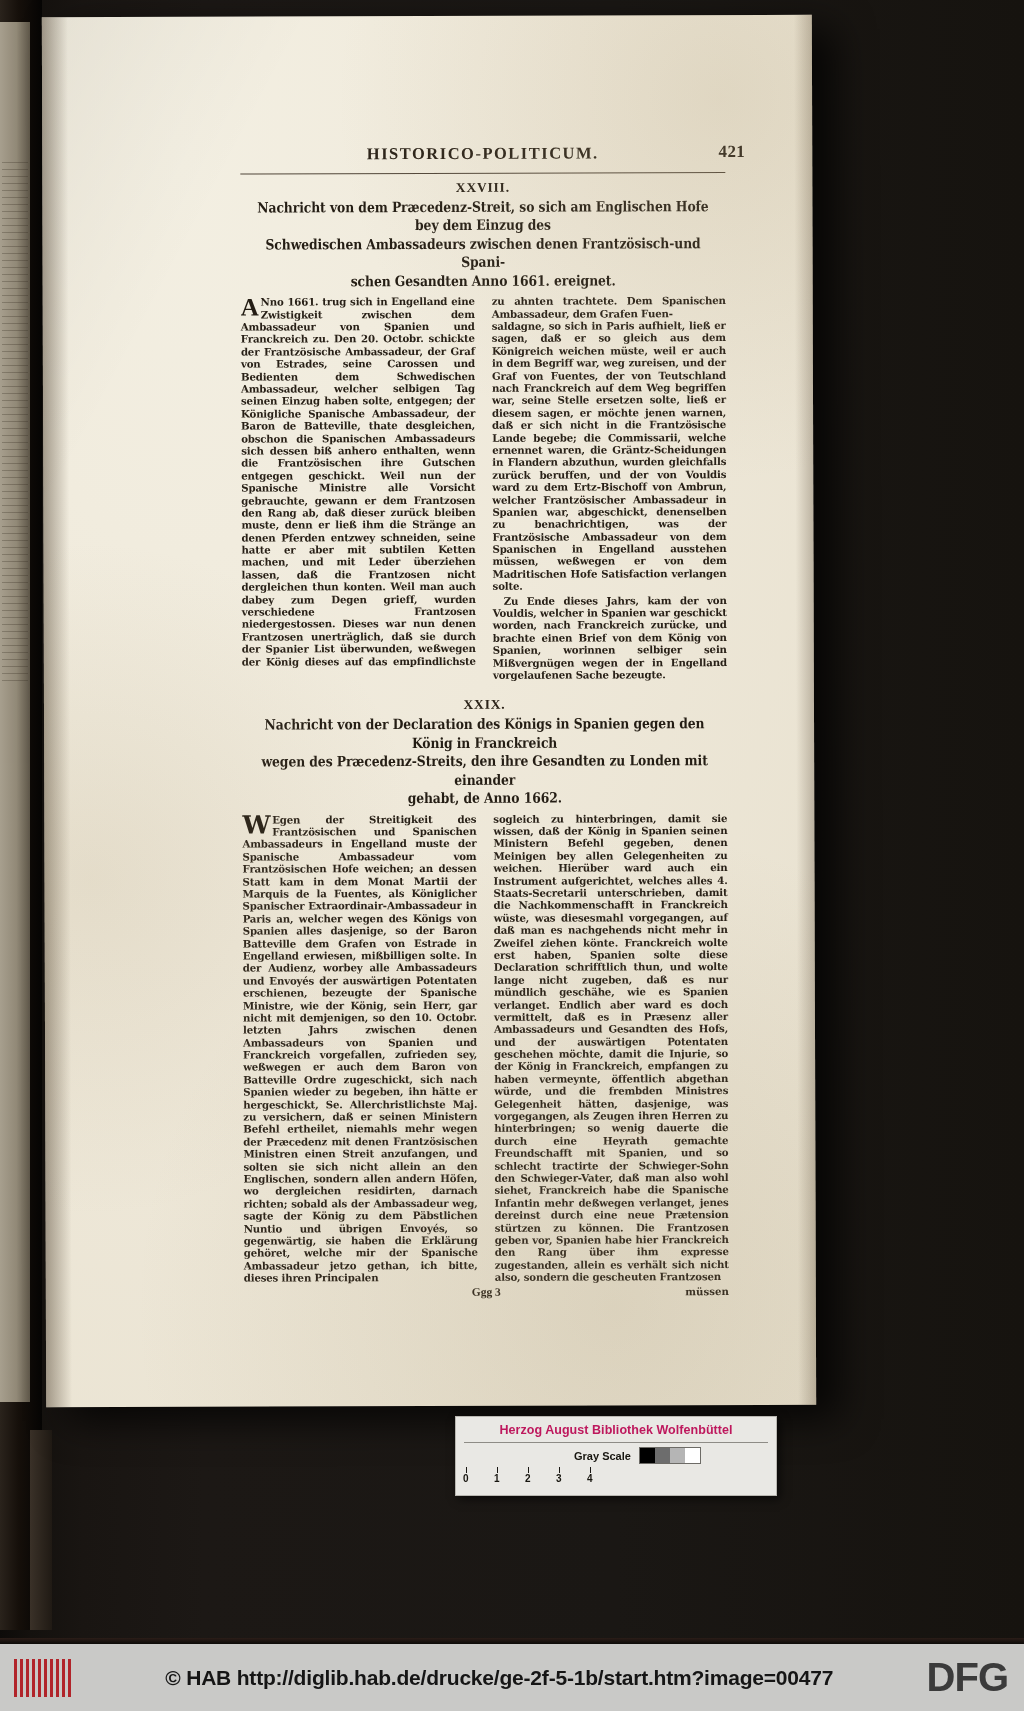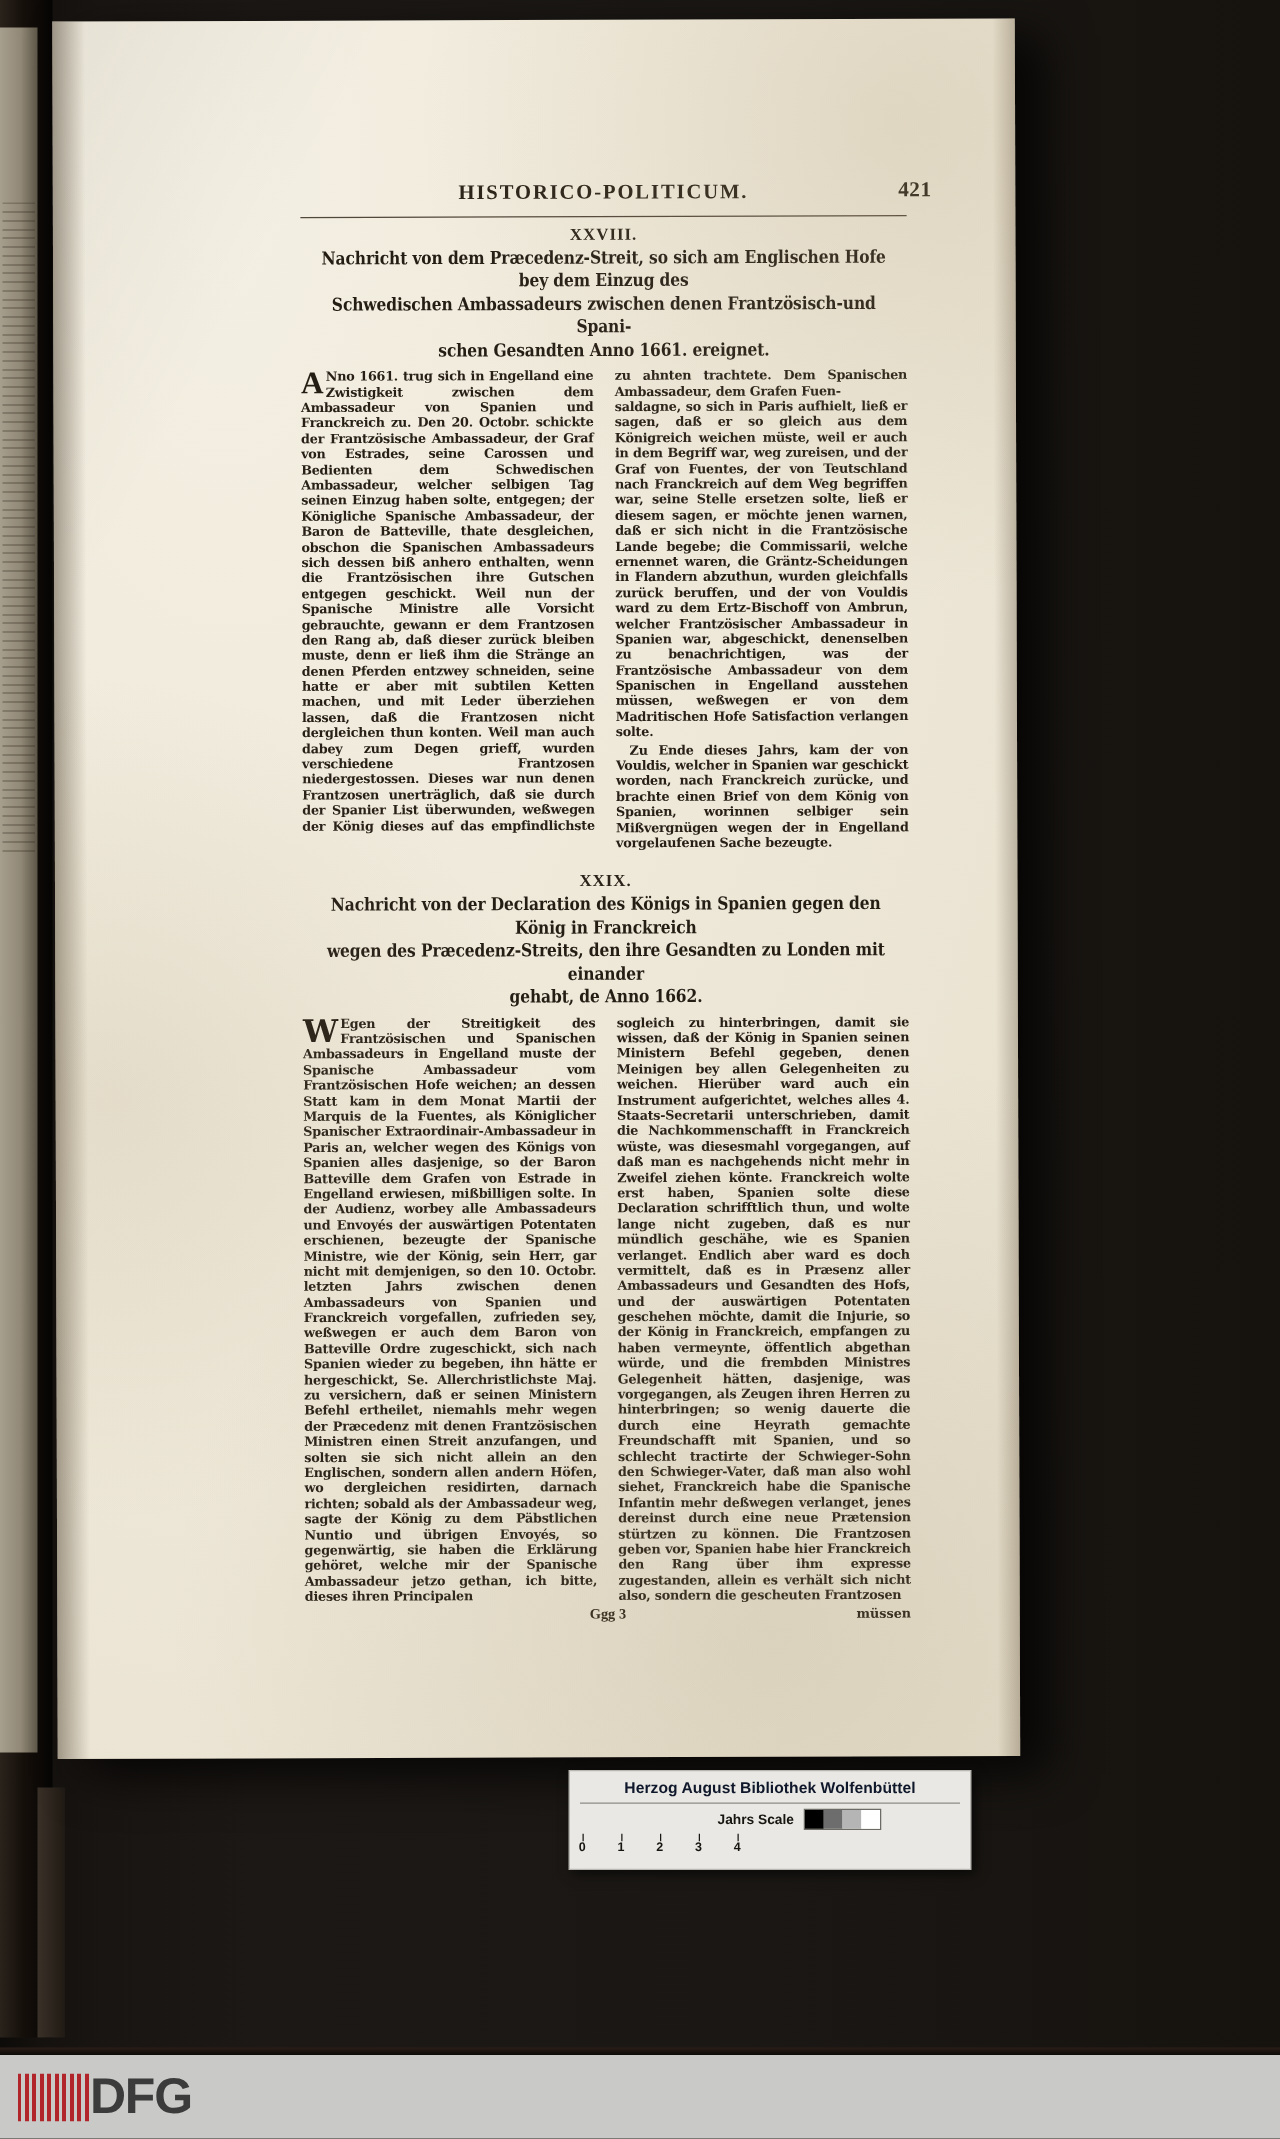--- a/index.html
+++ b/index.html
@@ -153,21 +153,21 @@
 
   
   #gray-card{
     position:absolute;left:455px;top:1416px;width:320px;height:78px;
     background:#e9e8e4;
     border:1px solid #b9b7b1;
     box-shadow:3px 3px 9px rgba(0,0,0,.6);
     font-family:"Liberation Sans", sans-serif;
   }
   #gray-card-title{
-    text-align:center;font-size:12.5px;font-weight:700;color:#0f172a;
+    text-align:center;font-size:12.5px;font-weight:700;color:#be185d;
     padding-top:6px;letter-spacing:.05px;
   }
   #gray-card-hr{height:1px;background:#8e8c86;margin:5px 8px 0 8px;}
   #gray-row{display:flex;align-items:center;padding:4px 10px 0 10px;}
   #gray-label{font-size:11px;font-weight:700;color:#17150f;margin-left:108px;}
   .swatches{display:flex;margin-left:8px;border:1px solid #6d6b66;}
   .sw{width:15px;height:15px;}
   #ruler-ticks{
     display:flex;margin:3px 8px 0 10px;align-items:flex-start;
   }
@@ -256,21 +256,21 @@
       <span class="catchword">müssen</span>
     </div>
 
   </div>
 </div>
 
 <div id="gray-card">
   <div id="gray-card-title">Herzog August Bibliothek Wolfenbüttel</div>
   <div id="gray-card-hr"></div>
   <div id="gray-row">
-    <div id="gray-label">Jahrs Scale</div>
+    <div id="gray-label">Gray Scale</div>
     <div class="swatches">
       <div class="sw" style="background:#000000"></div>
       <div class="sw" style="background:#6d6d6d"></div>
       <div class="sw" style="background:#b5b5b5"></div>
       <div class="sw" style="background:#ffffff"></div>
     </div>
   </div>
   <div id="ruler-ticks">
     <div class="tickgrp">
       <div class="tickbar"></div>
@@ -291,14 +291,15 @@
     <div class="tickgrp">
       <div class="tickbar"></div>
       <div class="ticknum">4</div>
     </div>
   </div>
 </div>
 
 <div id="above-watermark"></div>
 <div id="watermark">
   <div id="wm-barcode"></div>
+  <div id="wm-url">© HAB http://diglib.hab.de/drucke/ge-2f-5-1b/start.htm?image=00477</div>
   <div id="wm-dfg">DFG</div>
 </div>
 
 </body></html>

